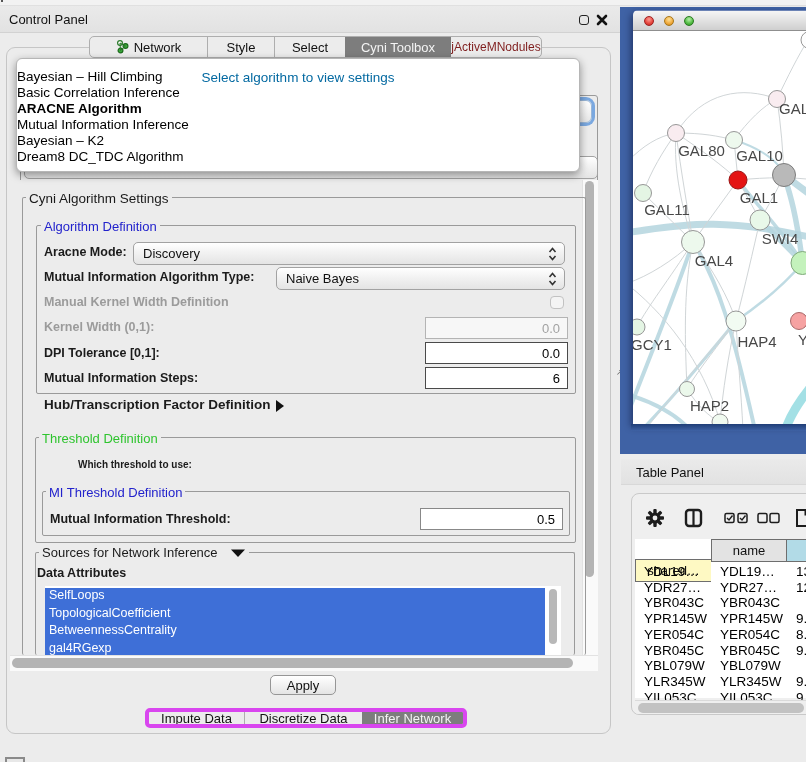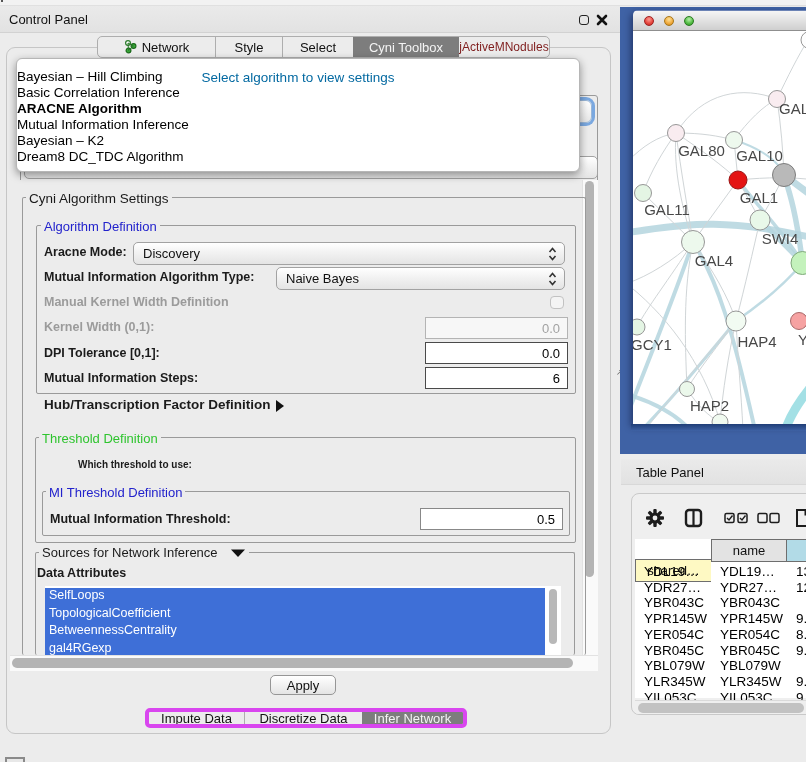--- a/index.html
+++ b/index.html
@@ -32,21 +32,21 @@
   <div class="abs" style="left:9px;top:12px;font-size:13px;color:#111;">Control Panel</div>
 
   <div class="abs" style="left:579px;top:15px;width:10px;height:10px;border:1.6px solid #222;border-radius:3px;"></div>
 
   <svg class="abs" style="left:596px;top:14px;" width="12" height="12" viewBox="0 0 12 12">
     <path d="M2 2 L10 10 M10 2 L2 10" stroke="#111" stroke-width="2.6" stroke-linecap="round"></path>
   </svg>
 
   <div class="abs" style="left:6px;top:47px;width:605px;height:687px;background:#ececec;border:1px solid #c6c6c6;border-radius:9px;"></div>
 
-  <div class="abs" style="left:97px;top:36px;width:453px;height:22px;border:1px solid #aeaeae;border-radius:5px;background:#ececec;overflow:hidden;display:flex;">
+  <div class="abs" style="left:89px;top:36px;width:453px;height:22px;border:1px solid #aeaeae;border-radius:5px;background:#ececec;overflow:hidden;display:flex;">
     <div style="width:118px;display:flex;align-items:center;justify-content:center;font-size:13px;color:#111;border-right:1px solid #aeaeae;">
       <svg width="13" height="14" viewBox="0 0 13 14" style="margin-right:5px;">
         <circle cx="4" cy="3" r="2.4" fill="#fff" stroke="#2b7a2b" stroke-width="1.2"></circle>
         <circle cx="9.5" cy="6" r="2.4" fill="#3aaa3a" stroke="#1c6a1c" stroke-width="1.2"></circle>
         <circle cx="4.5" cy="10.5" r="2.4" fill="#3aaa3a" stroke="#1c6a1c" stroke-width="1.2"></circle>
         <path d="M4 3 L9.5 6 L4.5 10.5 Z" fill="none" stroke="#2b7a2b" stroke-width="1"></path>
       </svg>Network</div>
     <div style="width:67px;display:flex;align-items:center;justify-content:center;font-size:13px;color:#111;border-right:1px solid #aeaeae;">Style</div>
     <div style="width:70px;display:flex;align-items:center;justify-content:center;font-size:13px;color:#111;">Select</div>
     <div style="width:106px;display:flex;align-items:center;justify-content:center;font-size:13px;color:#f4f4f4;background:#7d7d7d;">Cyni Toolbox</div>

